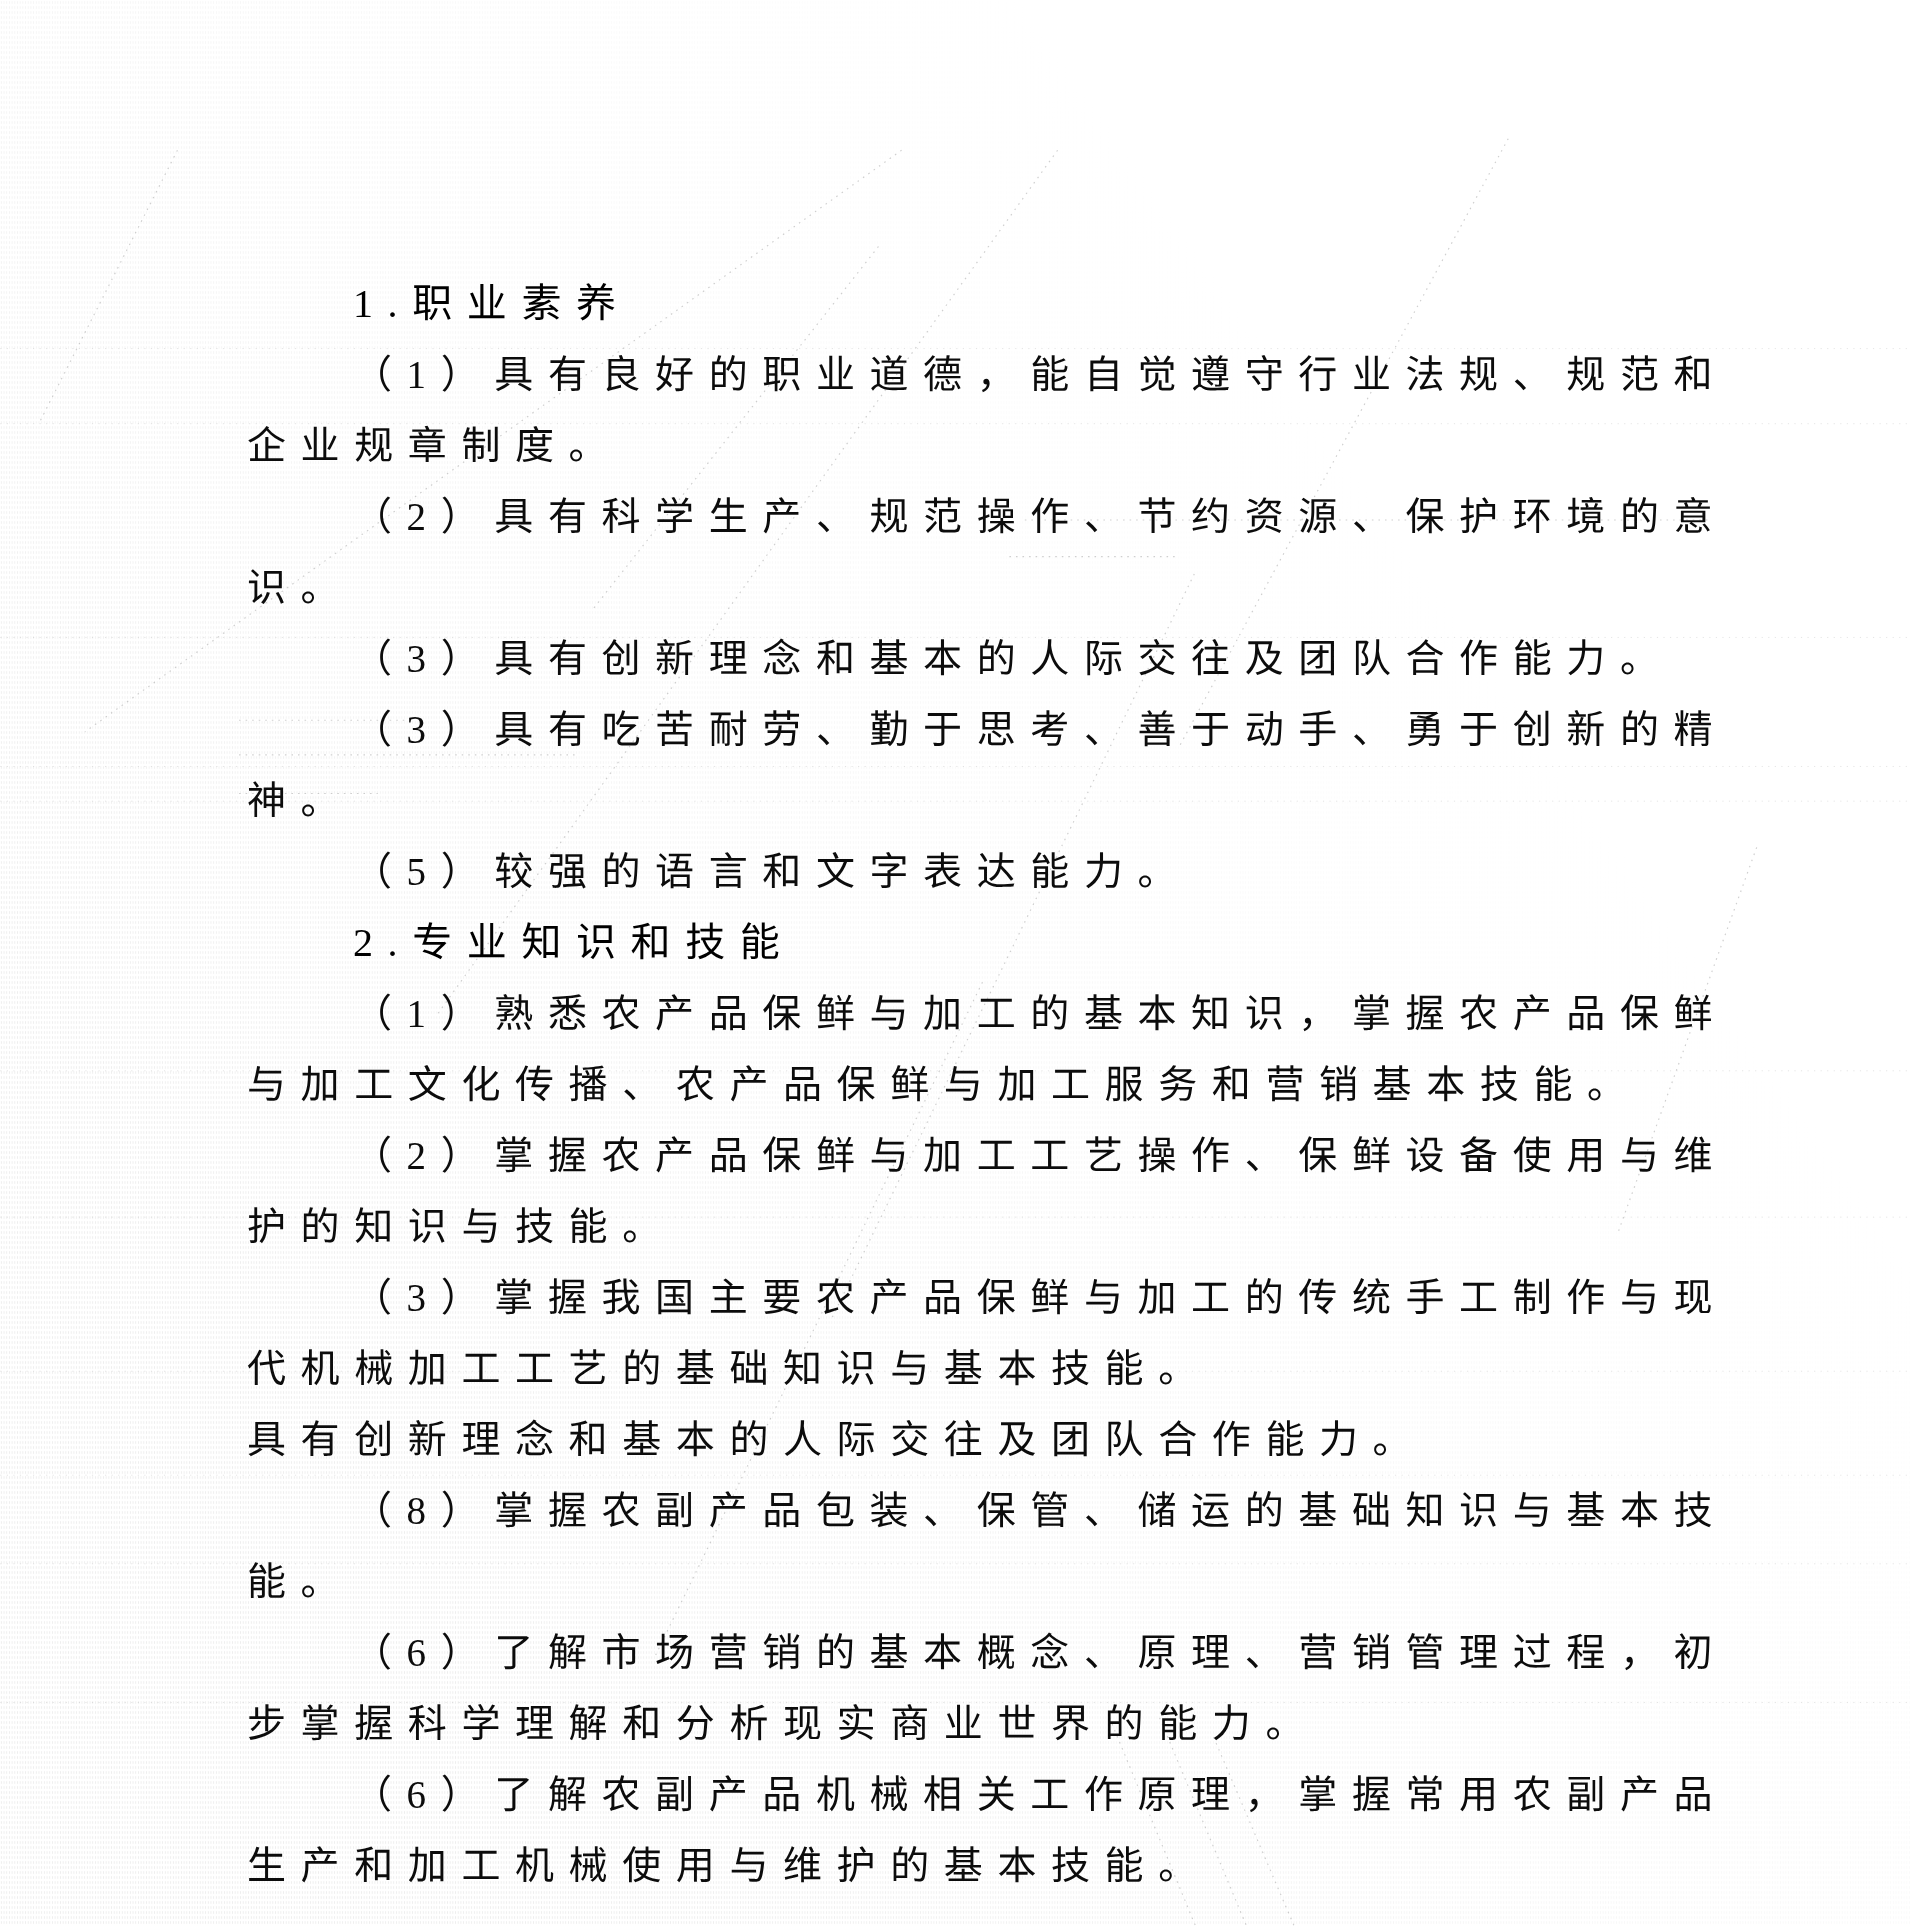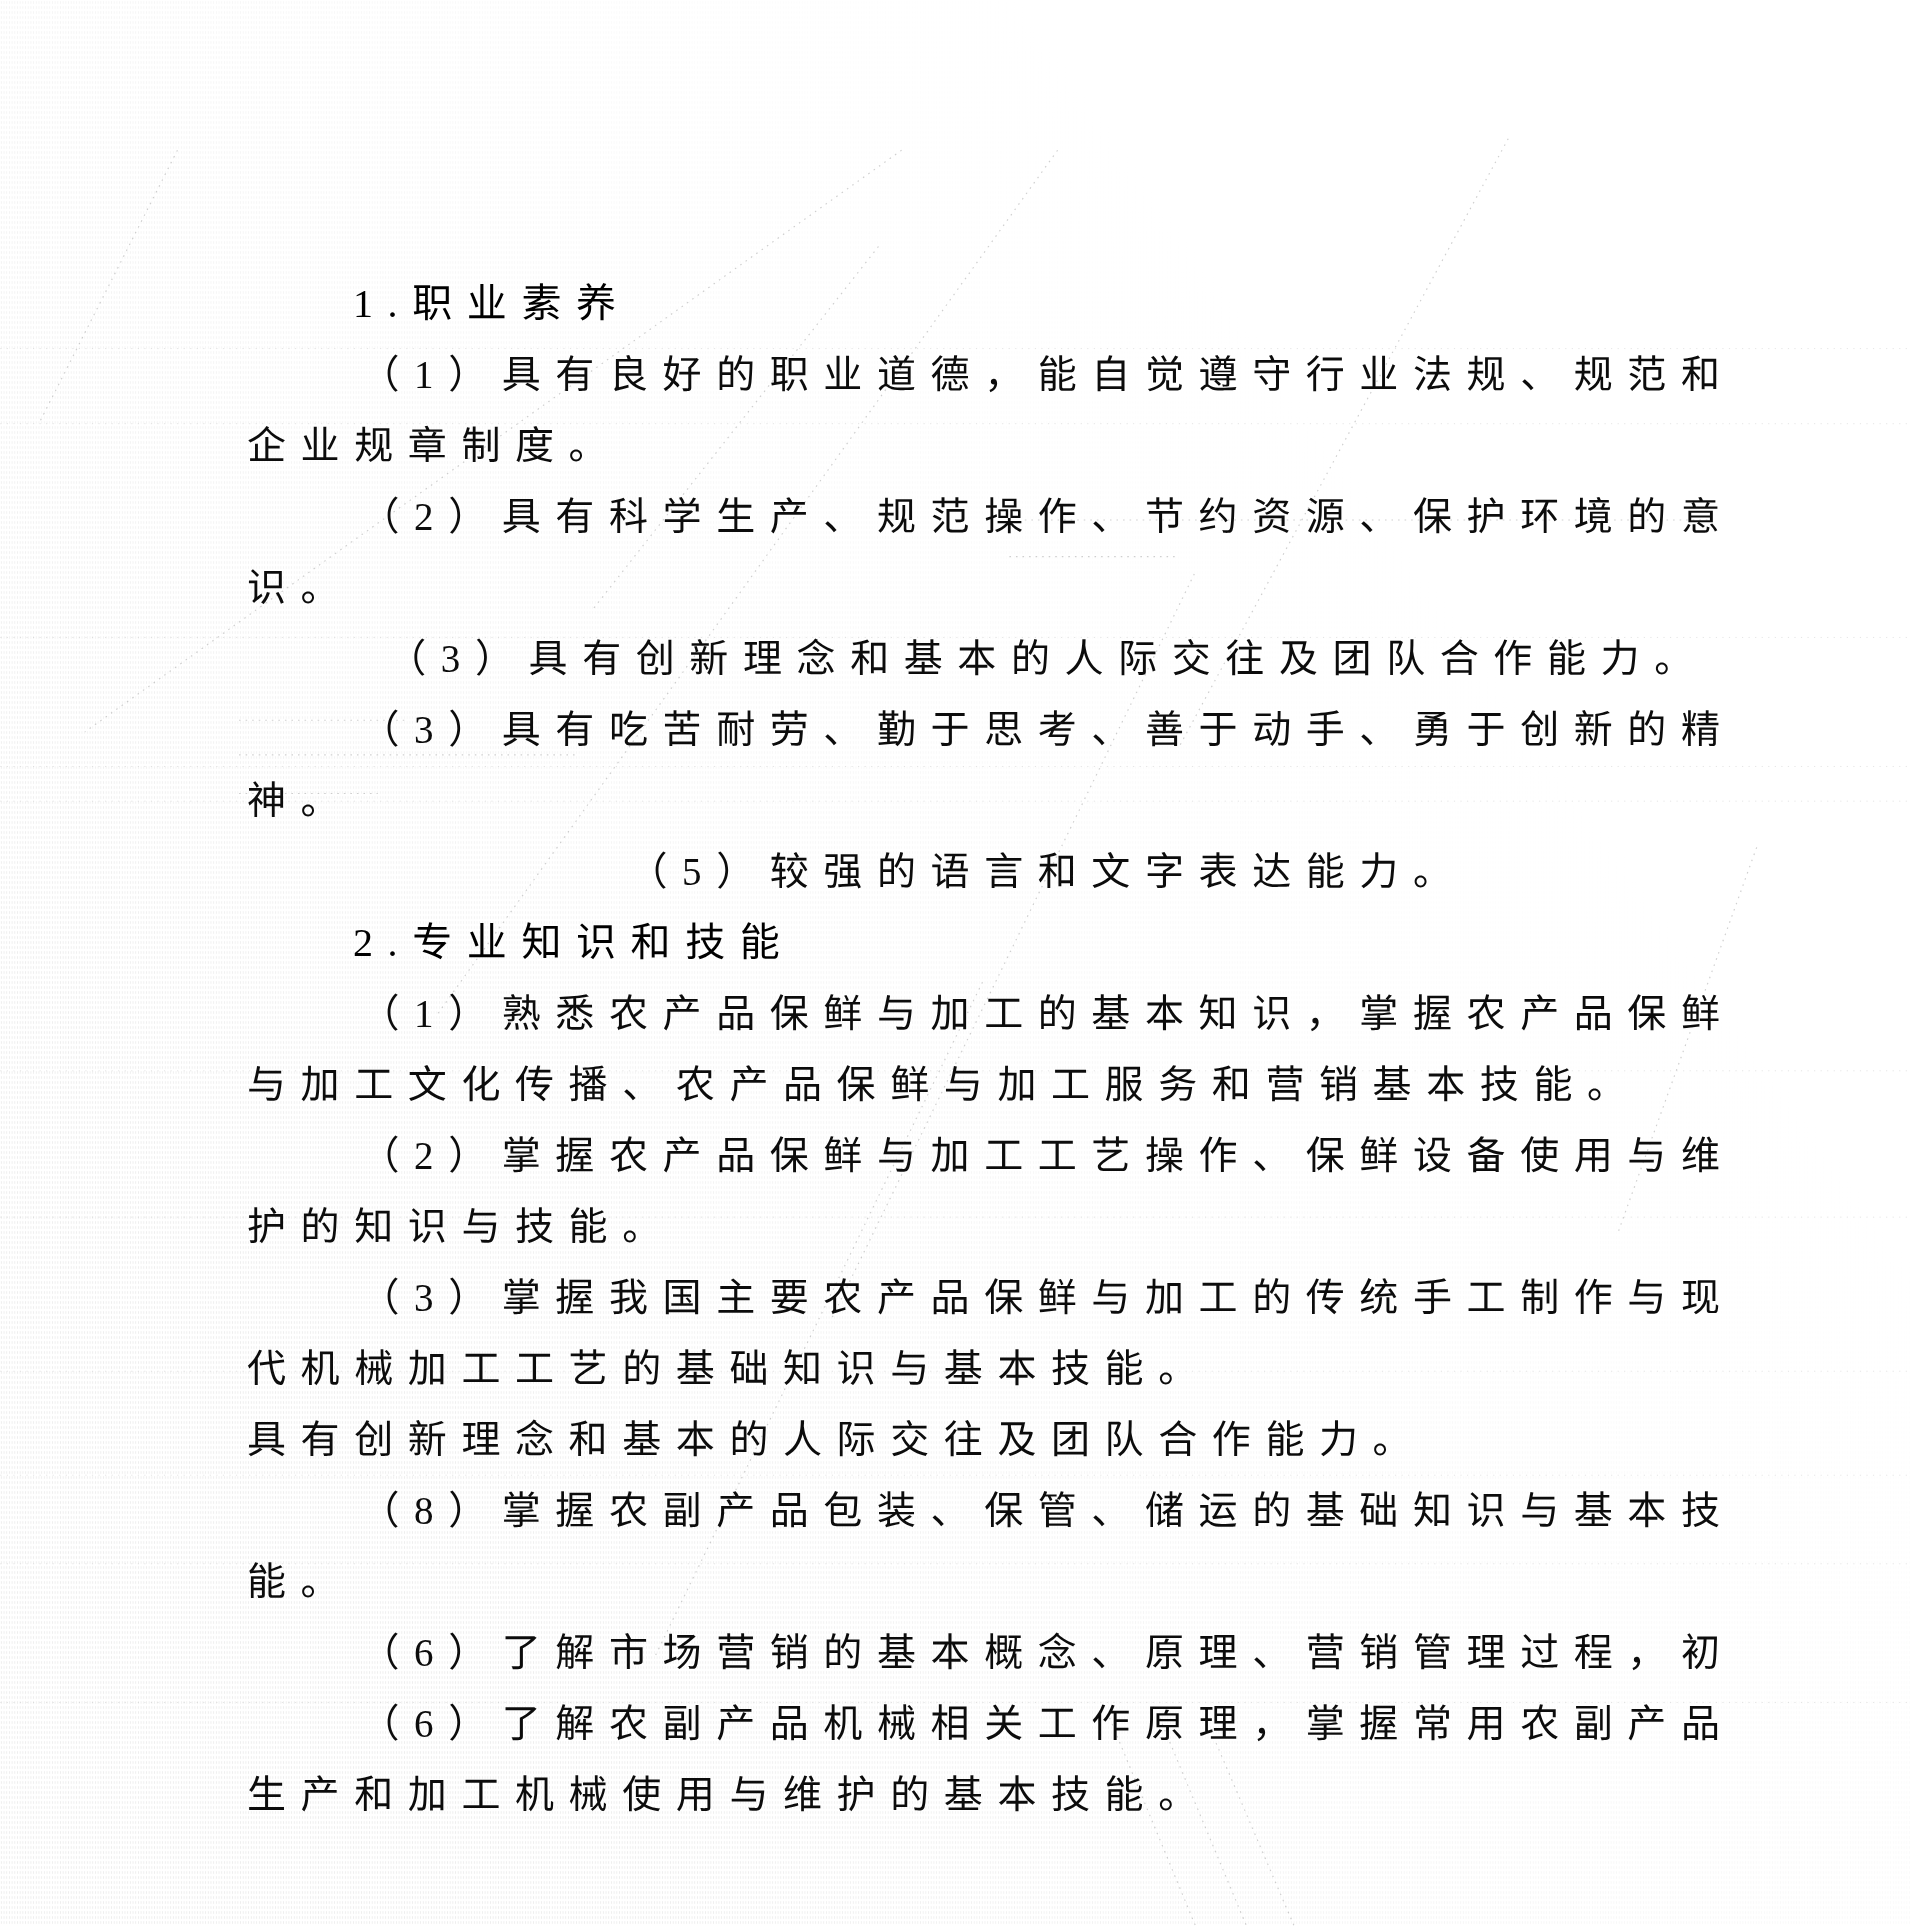--- a/index.html
+++ b/index.html
@@ -38,21 +38,21 @@
     width: 1495px;
   }
   .line {
     height: 71px;
     line-height: 71px;
     font-size: 39px;
     letter-spacing: 14.6px;
     white-space: nowrap;
     color: #0c0c0c;
   }
-  .line.indent  { padding-left: 106px; text-align: center; }
+  .line.indent  { padding-left: 106px; }
   .line.heading { padding-left: 106px; font-weight: 400; font-size: 40px; color: #000; }
 </style>
 </head>
 <body>
 
 <main class="page">
 
   <div class="texture"></div>
 
   <svg class="noise" width="1911" height="2702" viewBox="0 0 4960 7015" xmlns="http://www.w3.org/2000/svg">
@@ -130,18 +130,19 @@
       <div class="line indent">（1）熟悉农产品保鲜与加工的基本知识，掌握农产品保鲜</div>
       <div class="line flush">与加工文化传播、农产品保鲜与加工服务和营销基本技能。</div>
       <div class="line indent">（2）掌握农产品保鲜与加工工艺操作、保鲜设备使用与维</div>
       <div class="line flush">护的知识与技能。</div>
       <div class="line indent">（3）掌握我国主要农产品保鲜与加工的传统手工制作与现</div>
       <div class="line flush">代机械加工工艺的基础知识与基本技能。</div>
       <div class="line flush">具有创新理念和基本的人际交往及团队合作能力。</div>
       <div class="line indent">（8）掌握农副产品包装、保管、储运的基础知识与基本技</div>
       <div class="line flush">能。</div>
       <div class="line indent">（6）了解市场营销的基本概念、原理、营销管理过程，初</div>
+      <div class="line flush">步掌握科学理解和分析现实商业世界的能力。</div>
       <div class="line indent">（6）了解农副产品机械相关工作原理，掌握常用农副产品</div>
       <div class="line flush">生产和加工机械使用与维护的基本技能。</div>
     </section>
 
 </main>
 
 
 </body></html>

